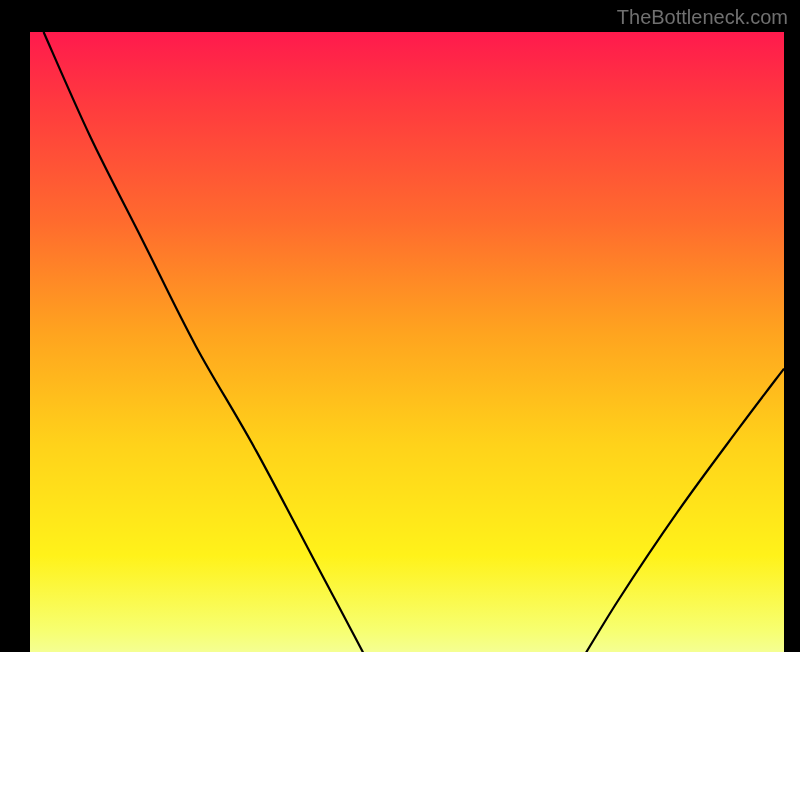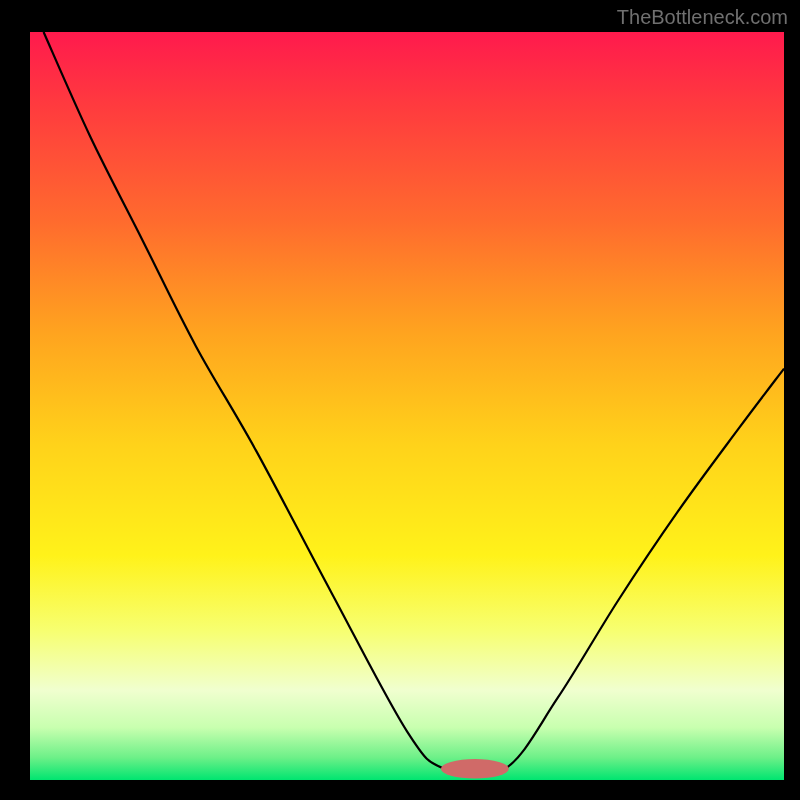--- a/index.html
+++ b/index.html
@@ -1,16 +1,16 @@
 <!DOCTYPE html>
 <html><head>
 <meta charset="utf-8">
 <style>
 html, body { margin: 0; padding: 0; }
-.wrap { width: 800px; height: 800px; position: relative; background: #000; }
+.wrap { width: 800px; height: 652px; position: relative; background: #000; }
 svg { position: absolute; left: 0; top: 0; }
 </style>
 </head>
 <body>
 <div class="wrap">
 
 <svg id="chart" width="800" height="800" viewBox="0 0 800 800">
   <defs>
     <linearGradient id="bg-grad" x1="0" y1="0" x2="0" y2="1">
           <stop offset="0%" stop-color="#ff1a4d"></stop>

